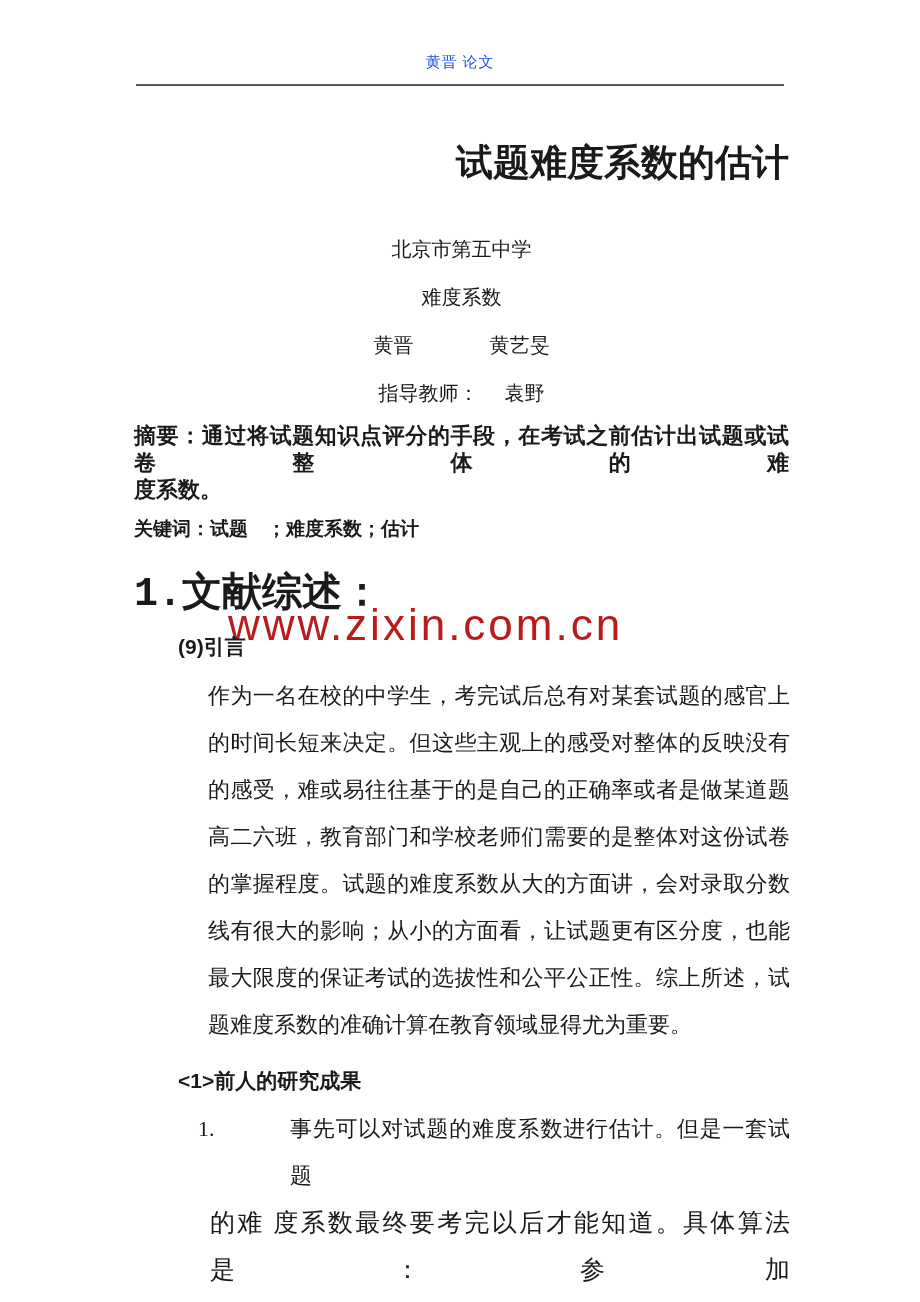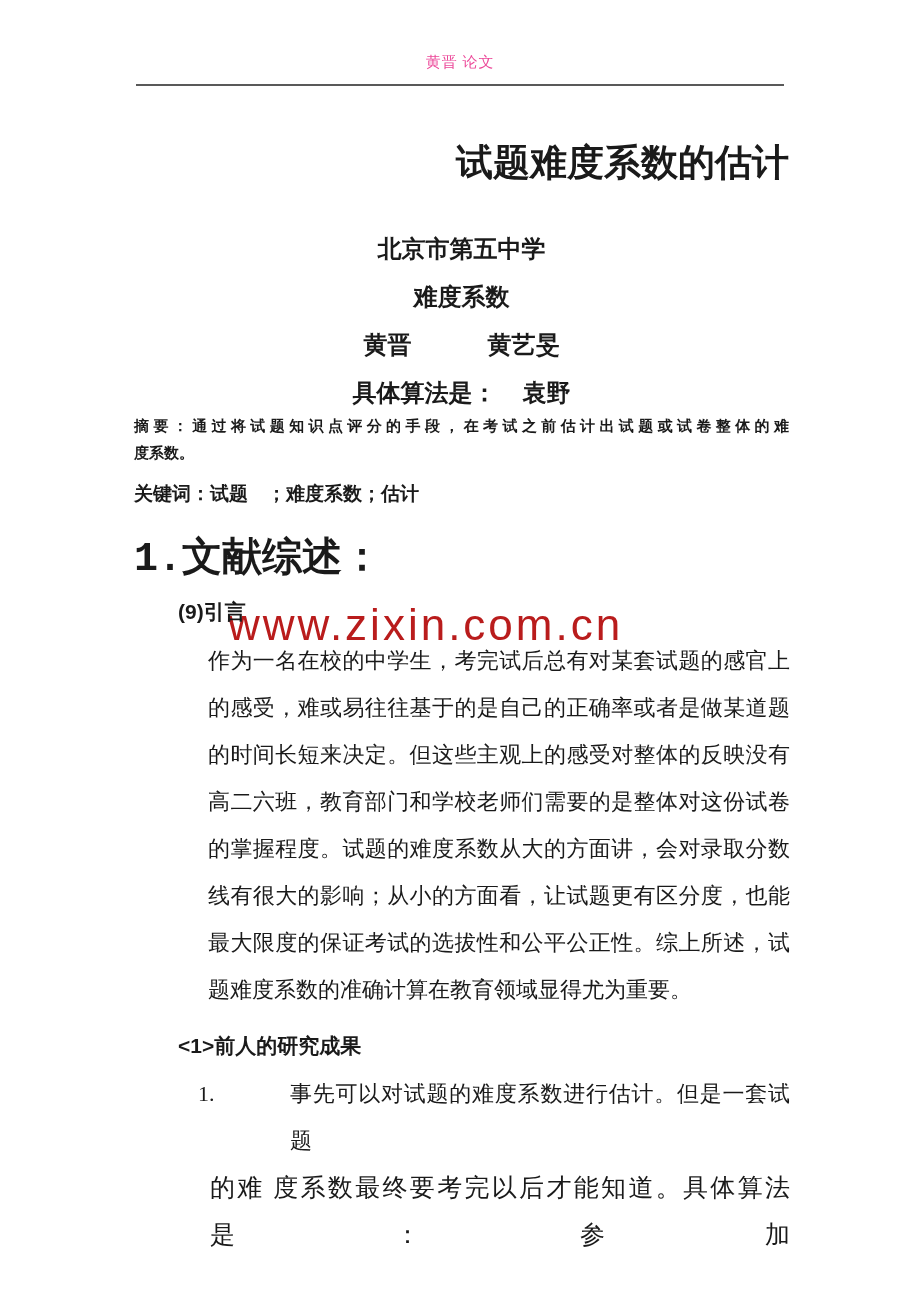--- a/index.html
+++ b/index.html
@@ -17,53 +17,53 @@
 
   
   .running-head {
     width: 648px;
     margin: 0 auto;
     padding-top: 54px;
     padding-bottom: 13px;
     text-align: center;
     font-size: 15px;
     line-height: 17px;
-    color: #ec4899;
+    color: #1d4ed8;
     border-bottom: 2px solid #595959;
     letter-spacing: 1px;
   }
 
   
   .doc-title {
     margin: 54px 0 0 0;
     text-align: right;
     font-size: 37px;
     line-height: 46px;
     font-weight: bold;
     font-family: "Liberation Serif", "DejaVu Serif", serif;
   }
 
   
   .authors { margin-top: 49px; text-align: center; }
   .author-line {
-    font-size: 24px;
+    font-size: 20px;
     line-height: 29px;
-    font-weight: bold;
+    font-weight: normal;
     margin-bottom: 19px;
   }
   .author-line:last-child { margin-bottom: 0; }
   .name-gap { display: inline-block; width: 76px; }
   .advisor-gap { display: inline-block; width: 26px; }
 
   
   .abstract {
-    margin-top: 6px;
-    font-family: Liberation Mono, monospace;
+    margin-top: 14px;
+    font-family: Liberation Serif, serif;
     font-weight: bold;
-    font-size: 15px;
+    font-size: 22px;
     line-height: 27px;
   }
   .jlines > div { text-align: justify; text-align-last: justify; }
   .jlines > div:last-child { text-align-last: left; }
   .keywords {
     margin-top: 15px;
     font-family: Liberation Mono, monospace;
     font-weight: bold;
     font-size: 19px;
     line-height: 24px;
@@ -147,39 +147,39 @@
 
     <h1 class="doc-title">试题难度系数的估计</h1>
 
     <div class="authors">
       <div class="author-line">北京市第五中学</div>
       <div class="author-line">难度系数</div>
       <div class="author-line">
         <span>黄晋</span><span class="name-gap"></span><span>黄艺旻</span>
       </div>
       <div class="author-line">
-        <span>具体算法是：</span><span class="advisor-gap"></span><span>袁野</span>
+        <span>指导教师：</span><span class="advisor-gap"></span><span>袁野</span>
       </div>
     </div>
 
     <div class="abstract jlines">
         <div>摘要：通过将试题知识点评分的手段，在考试之前估计出试题或试卷整体的难</div>
         <div>度系数。</div>
       </div>
 
     <div class="keywords">关键词：试题　；难度系数；估计</div>
 
     <h2 class="section-heading">1.文献综述：</h2>
 
     <h3 class="sub-heading">(9)引言</h3>
 
     <div class="body-lines jlines">
         <div>作为一名在校的中学生，考完试后总有对某套试题的感官上</div>
+        <div>的时间长短来决定。但这些主观上的感受对整体的反映没有</div>
         <div>的感受，难或易往往基于的是自己的正确率或者是做某道题</div>
-        <div>的时间长短来决定。但这些主观上的感受对整体的反映没有</div>
         <div>高二六班，教育部门和学校老师们需要的是整体对这份试卷</div>
         <div>的掌握程度。试题的难度系数从大的方面讲，会对录取分数</div>
         <div>线有很大的影响；从小的方面看，让试题更有区分度，也能</div>
         <div>最大限度的保证考试的选拔性和公平公正性。综上所述，试</div>
         <div>题难度系数的准确计算在教育领域显得尤为重要。</div>
       </div>
 
     <h3 class="sub-heading2">&lt;1&gt;前人的研究成果</h3>
 
     <div class="list-line">

